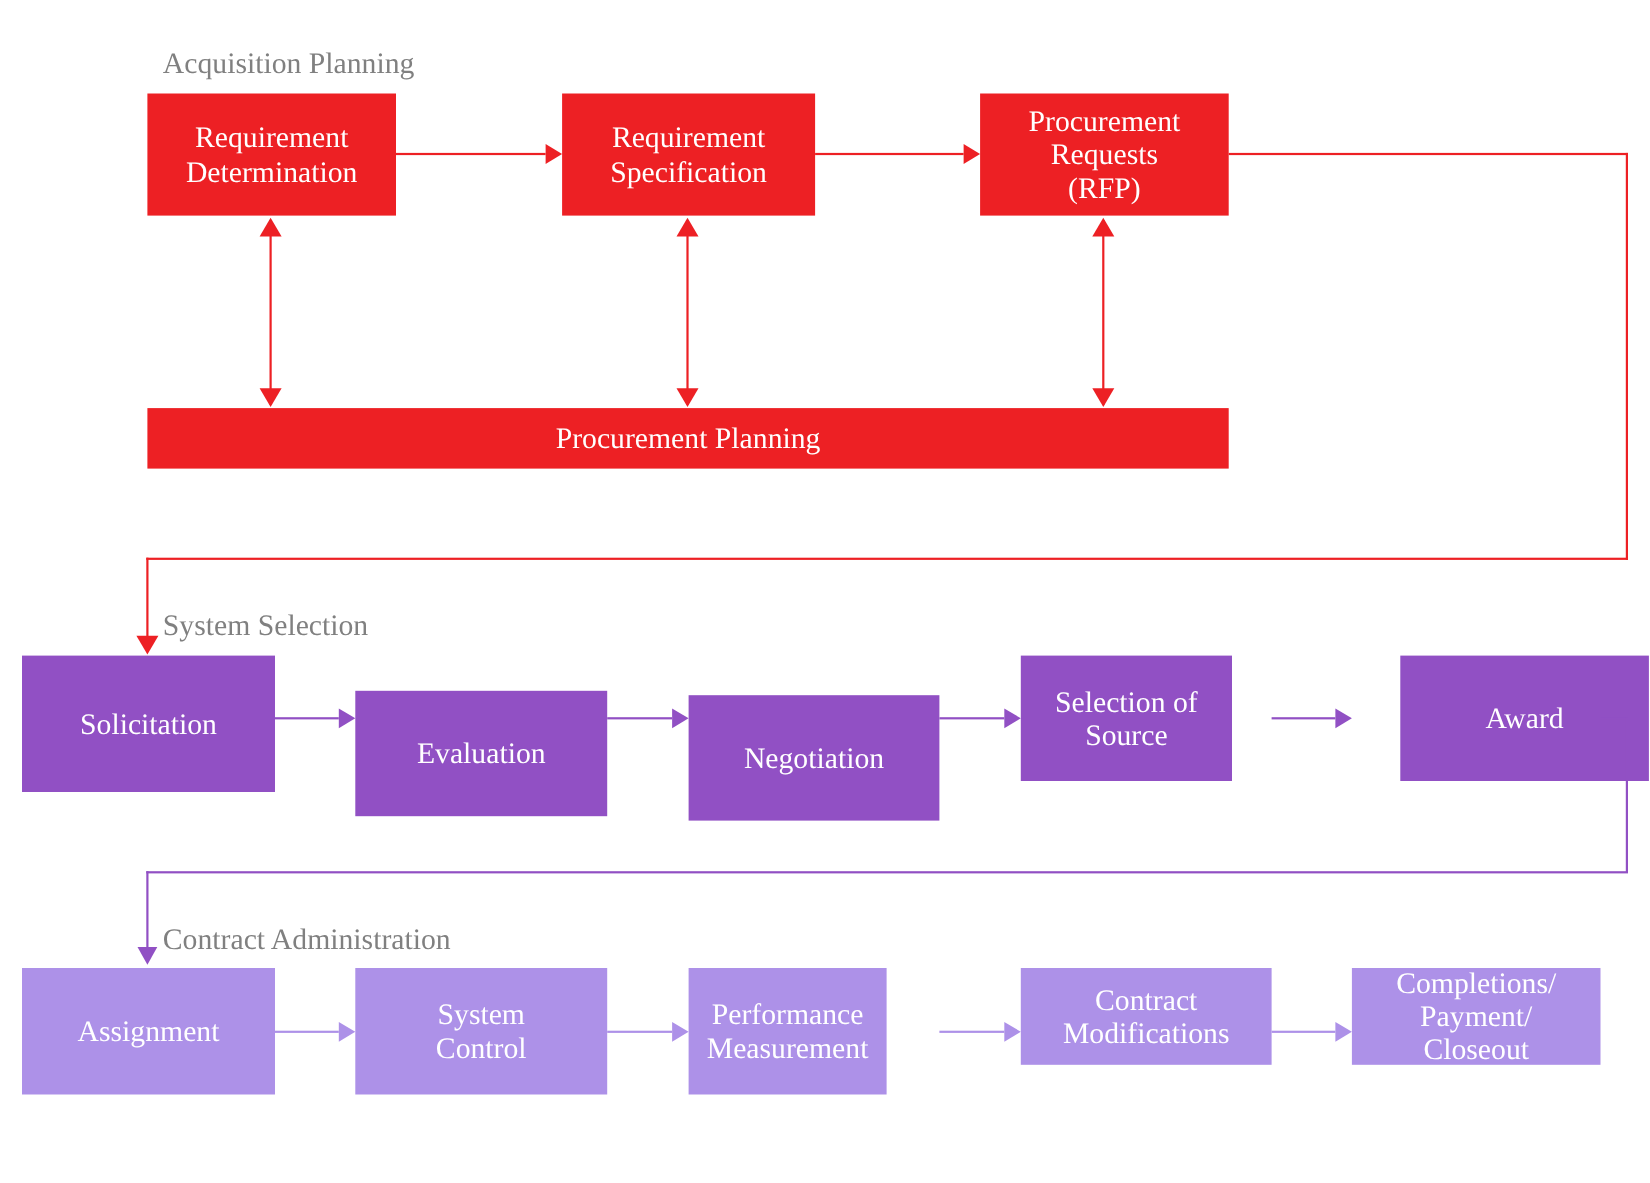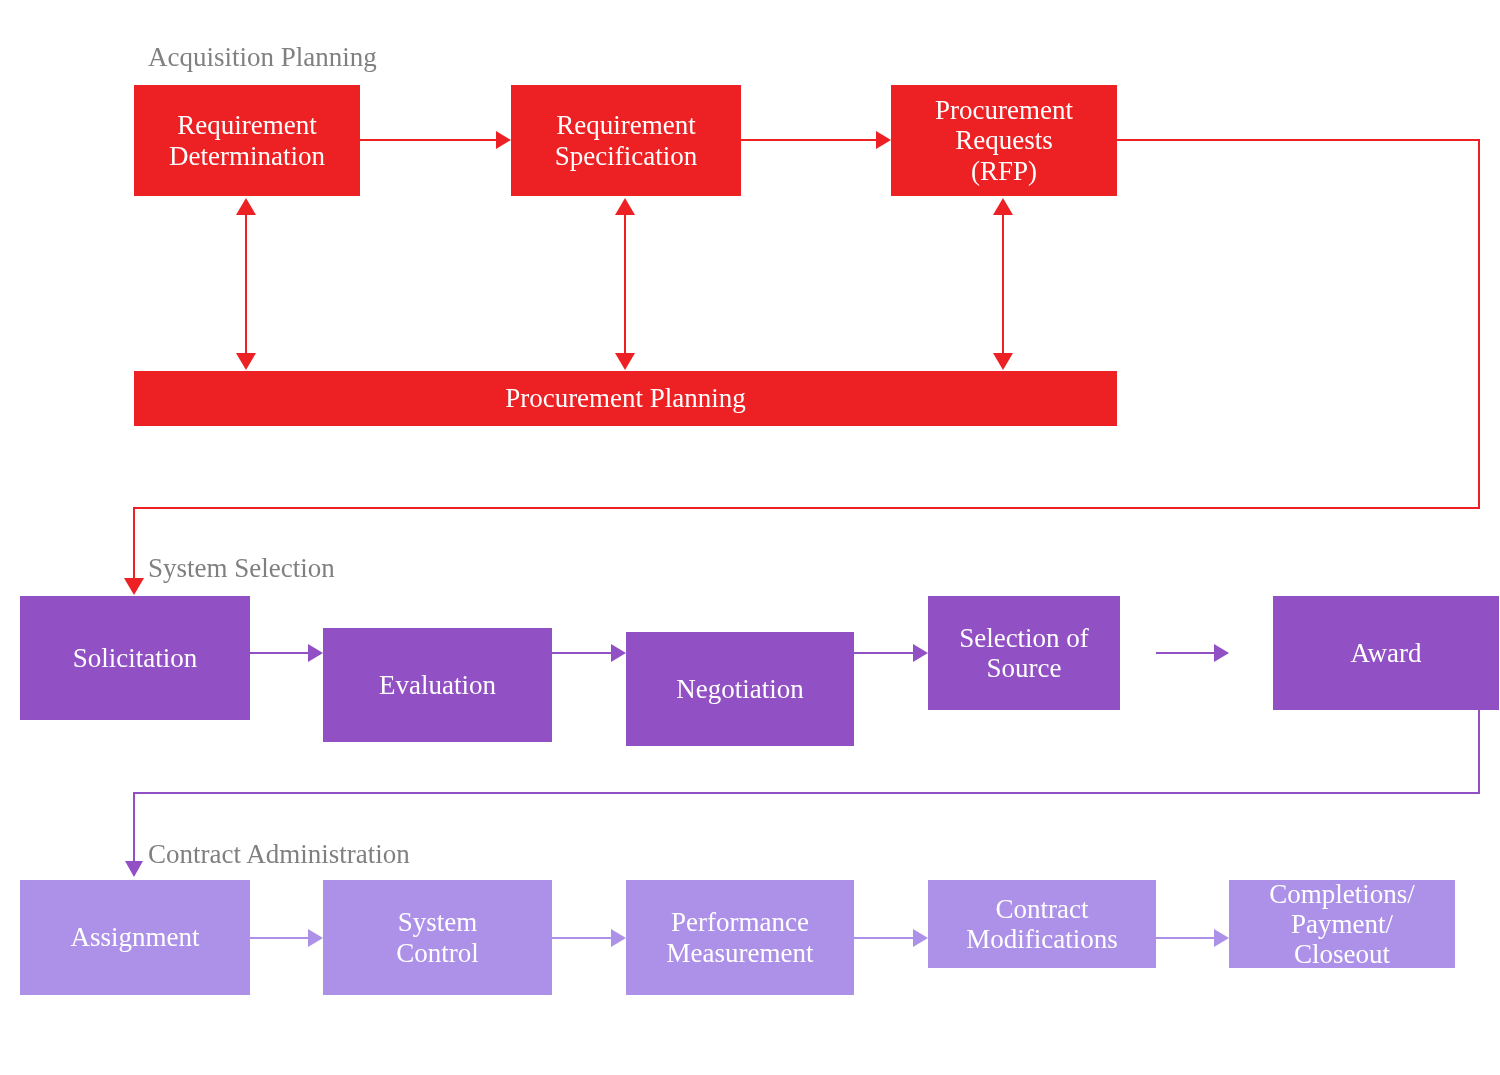--- a/index.html
+++ b/index.html
@@ -170,21 +170,21 @@
   <div class="vline pur-ln" style="left:133px; top:792px; height:72px;"></div>
   <div class="arrow down pur-ar" style="left:125px; top:861px;"></div>
 
   <div class="section-label" style="left:148px; top:841px;">Contract Administration</div>
 
   <div class="node lavender" style="left:323px; top:880px; width:229px; height:115px;">System
 Control</div>
 
   <div class="node lavender" style="left:20px; top:880px; width:230px; height:115px;">Assignment</div>
 
-  <div class="node lavender" style="left:626px; top:880px; width:228px; height:115px;">Performance
+  <div class="node lavender" style="left:626px; top:880px; width:180px; height:115px;">Performance
 Measurement</div>
 
   <div class="node lavender" style="left:928px; top:880px; width:228px; height:88px;">Contract
 Modifications</div>
 
   <div class="node lavender" style="left:1229px; top:880px; width:226px; height:88px;">Completions/
 Payment/
 Closeout</div>
 
   <div class="hline lav-ln" style="left:250px; top:937px; width:58px;"></div>

